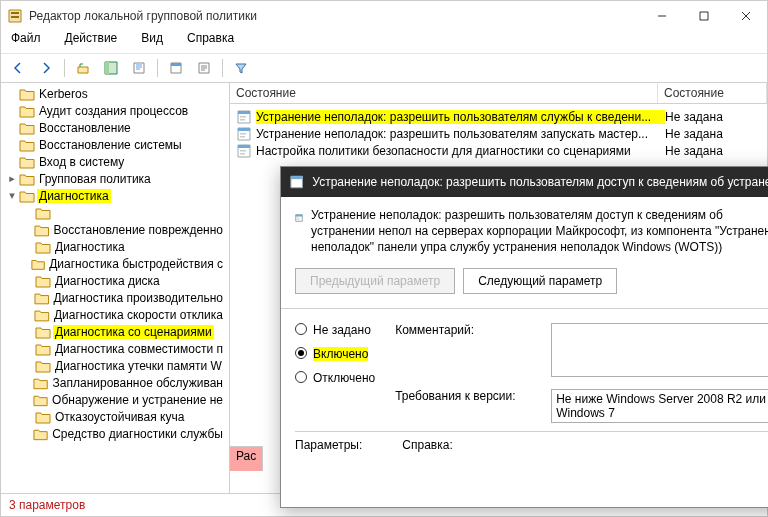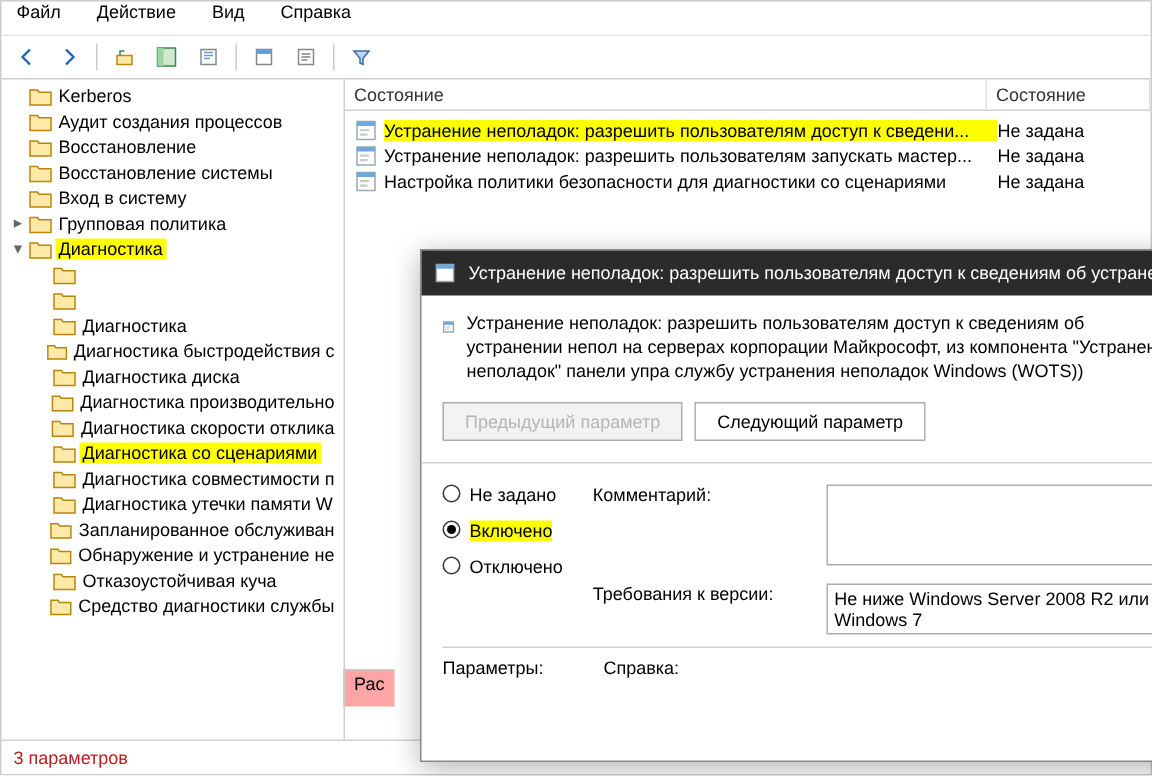--- a/index.html
+++ b/index.html
@@ -56,20 +56,44 @@
   .status{height:22px;border-top:1px solid #d0d0d0;display:flex;align-items:center;padding:0 8px;font-size:12px;color:#b91c1c}
   .tab-stub{position:absolute;left:228px;bottom:22px;height:20px;padding:2px 6px;border:1px solid #ccc;background:#fca5a5;font-size:12px;border-bottom:none}
   
   svg *{vector-effect:non-scaling-stroke}
 </style>
 </head>
 <body>
 
 <div class="window">
 
+  <div class="titlebar">
+    <svg class="title-ico" viewBox="0 0 16 16">
+        <rect x="2" y="2" width="12" height="12" fill="#f5deb3" stroke="#b8860b"></rect>
+        <rect x="4" y="4" width="8" height="2" fill="#8b7500"></rect>
+        <rect x="4" y="8" width="8" height="2" fill="#8b7500"></rect>
+      </svg>
+    <span class="title-txt">Редактор локальной групповой политики</span>
+    <div class="title-spacer"></div>
+    <div class="win-btn">
+        <svg width="10" height="10" viewBox="0 0 10 10">
+          <path d="M1 5h8" stroke="#333"></path>
+        </svg>
+      </div>
+    <div class="win-btn">
+        <svg width="10" height="10" viewBox="0 0 10 10">
+          <rect x="1" y="1" width="8" height="8" fill="none" stroke="#333"></rect>
+        </svg>
+      </div>
+    <div class="win-btn">
+        <svg width="10" height="10" viewBox="0 0 10 10">
+          <path d="M1 1l8 8M9 1l-8 8" stroke="#333"></path>
+        </svg>
+      </div>
+  </div>
 
   <div class="menubar">
     <span class="menu-item">Файл</span>
     <span class="menu-item">Действие</span>
     <span class="menu-item">Вид</span>
     <span class="menu-item">Справка</span>
   </div>
 
   <div class="toolbar">
     <div class="tb-btn">
@@ -187,20 +211,21 @@
             <svg class="folder-ico" viewBox="0 0 16 14">
               <path d="M1 3h5l1 1.5h8V13H1z" fill="#ffe9a8" stroke="#b8860b"></path>
             </svg>
           </div>
           <div class="tree-row">
             <span class="indent2"></span>
             <span class="tw"></span>
             <svg class="folder-ico" viewBox="0 0 16 14">
               <path d="M1 3h5l1 1.5h8V13H1z" fill="#ffe9a8" stroke="#b8860b"></path>
             </svg>
+            <span class="tree-label">Восстановление поврежденно</span>
           </div>
           <div class="tree-row">
             <span class="indent2"></span>
             <span class="tw"></span>
             <svg class="folder-ico" viewBox="0 0 16 14">
               <path d="M1 3h5l1 1.5h8V13H1z" fill="#ffe9a8" stroke="#b8860b"></path>
             </svg>
             <span class="tree-label">Диагностика</span>
           </div>
           <div class="tree-row">
@@ -300,21 +325,21 @@
         <div class="lh-cell lh-state">Состояние</div>
       </div>
       <div class="list" id="list">
           <div class="list-row">
             <svg class="list-ico" viewBox="0 0 16 16">
               <rect x="2" y="2" width="12" height="12" fill="#fff" stroke="#9aa"></rect>
               <rect x="2" y="2" width="12" height="3" fill="#6fa8dc"></rect>
               <rect x="4" y="7" width="6" height="1.5" fill="#ccc"></rect>
               <rect x="4" y="10" width="5" height="1.5" fill="#ccc"></rect>
             </svg>
-            <span class="list-main hl">Устранение неполадок: разрешить пользователям доступ к сведени...</span>
+            <span class="list-main hl">Устранение неполадок: разрешить пользователям службы к сведени...</span>
             <span class="list-state">Не задана</span>
           </div>
           <div class="list-row">
             <svg class="list-ico" viewBox="0 0 16 16">
               <rect x="2" y="2" width="12" height="12" fill="#fff" stroke="#9aa"></rect>
               <rect x="2" y="2" width="12" height="3" fill="#6fa8dc"></rect>
               <rect x="4" y="7" width="6" height="1.5" fill="#ccc"></rect>
               <rect x="4" y="10" width="5" height="1.5" fill="#ccc"></rect>
             </svg>
             <span class="list-main">Устранение неполадок: разрешить пользователям запускать мастер...</span>

